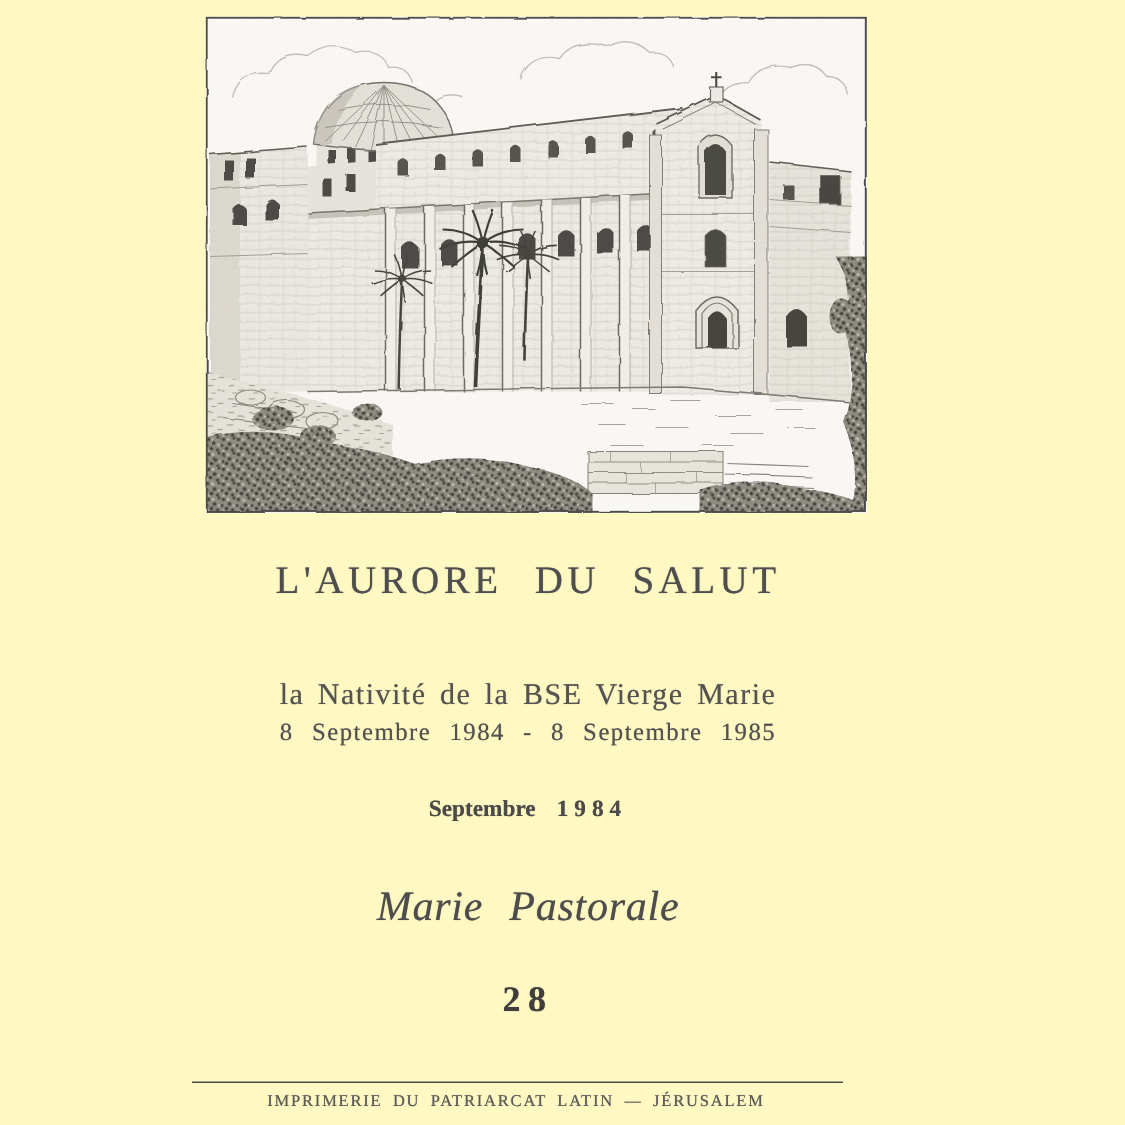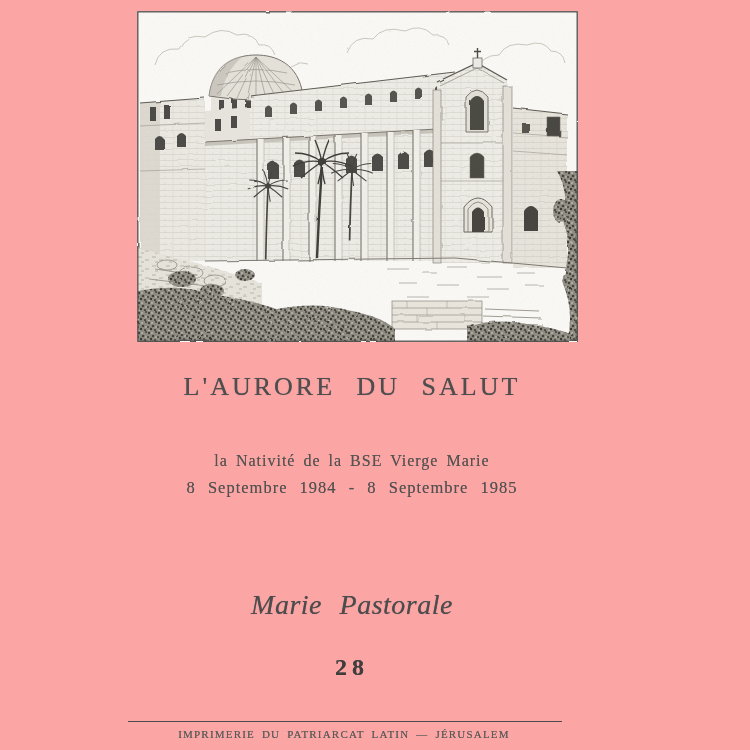--- a/index.html
+++ b/index.html
@@ -1,27 +1,27 @@
 <!DOCTYPE html>
 <html><head>
 <meta charset="utf-8">
 <style>
   html,body{margin:0;padding:0;}
   .page{
     position:relative;width:750px;height:750px;overflow:hidden;
-    background:#fca5a5;
+    background:#fef9c3;
     font-family:"Liberation Serif","DejaVu Serif",serif;
   }
   .illus{position:absolute;left:137px;top:11px;width:441px;height:331px;}
   .txt{position:absolute;left:0;width:704px;text-align:center;color:#4f4f4f;}
   .title{top:372px;font-size:26px;letter-spacing:3px;word-spacing:12px;color:#4e4e4e;
          text-shadow:0 0 0.7px rgba(80,80,80,.75);}
   .sub1{top:429px;font-size:16px;letter-spacing:.8px;word-spacing:3px;color:#555350;
         text-shadow:0 0 0.6px rgba(90,90,90,.7);}
-  .sub2{top:452px;font-size:16px;letter-spacing:1px;word-spacing:3px;color:#555350;
+  .sub2{top:452px;font-size:20px;letter-spacing:1px;word-spacing:3px;color:#555350;
         text-shadow:0 0 0.6px rgba(90,90,90,.7);}
   .dates{top:478px;font-size:16.5px;letter-spacing:1px;word-spacing:7px;color:#535150;
          text-shadow:0 0 0.6px rgba(90,90,90,.7);}
   .issue{top:531px;font-size:15.5px;font-weight:bold;color:#4c4a49;
          text-shadow:0 0 0.5px rgba(70,70,70,.7);}
   .issue .year{margin-left:14px;letter-spacing:4px;}
   .lettre{top:589px;font-size:28px;font-style:italic;letter-spacing:.5px;word-spacing:10px;
           color:#4c4c4c;text-shadow:0 0 0.7px rgba(80,80,80,.7);}
   .num{top:654px;font-size:24px;font-weight:bold;letter-spacing:5px;color:#3f3e3d;
        text-shadow:0 0 0.6px rgba(60,60,60,.7);}
@@ -262,20 +262,23 @@
       </g>
 
       <rect x="0" y="0" width="441" height="331" filter="url(#grain)" opacity="0.55"></rect>
     </svg>
   </div>
 
   <div class="txt title">L'AURORE DU SALUT</div>
   <div class="txt sub2">la Nativité de la BSE Vierge Marie</div>
   <div class="txt dates">8 Septembre 1984 - 8 Septembre 1985</div>
 
+  <div class="txt issue">
+    <span>Septembre</span><span class="year">1984</span>
+  </div>
 
   <div class="txt lettre">Marie Pastorale</div>
   <div class="txt num">28</div>
 
   <div class="rule"></div>
   <div class="txt imprint">IMPRIMERIE DU PATRIARCAT LATIN — JÉRUSALEM</div>
 
 </div>
 
 </body></html>

